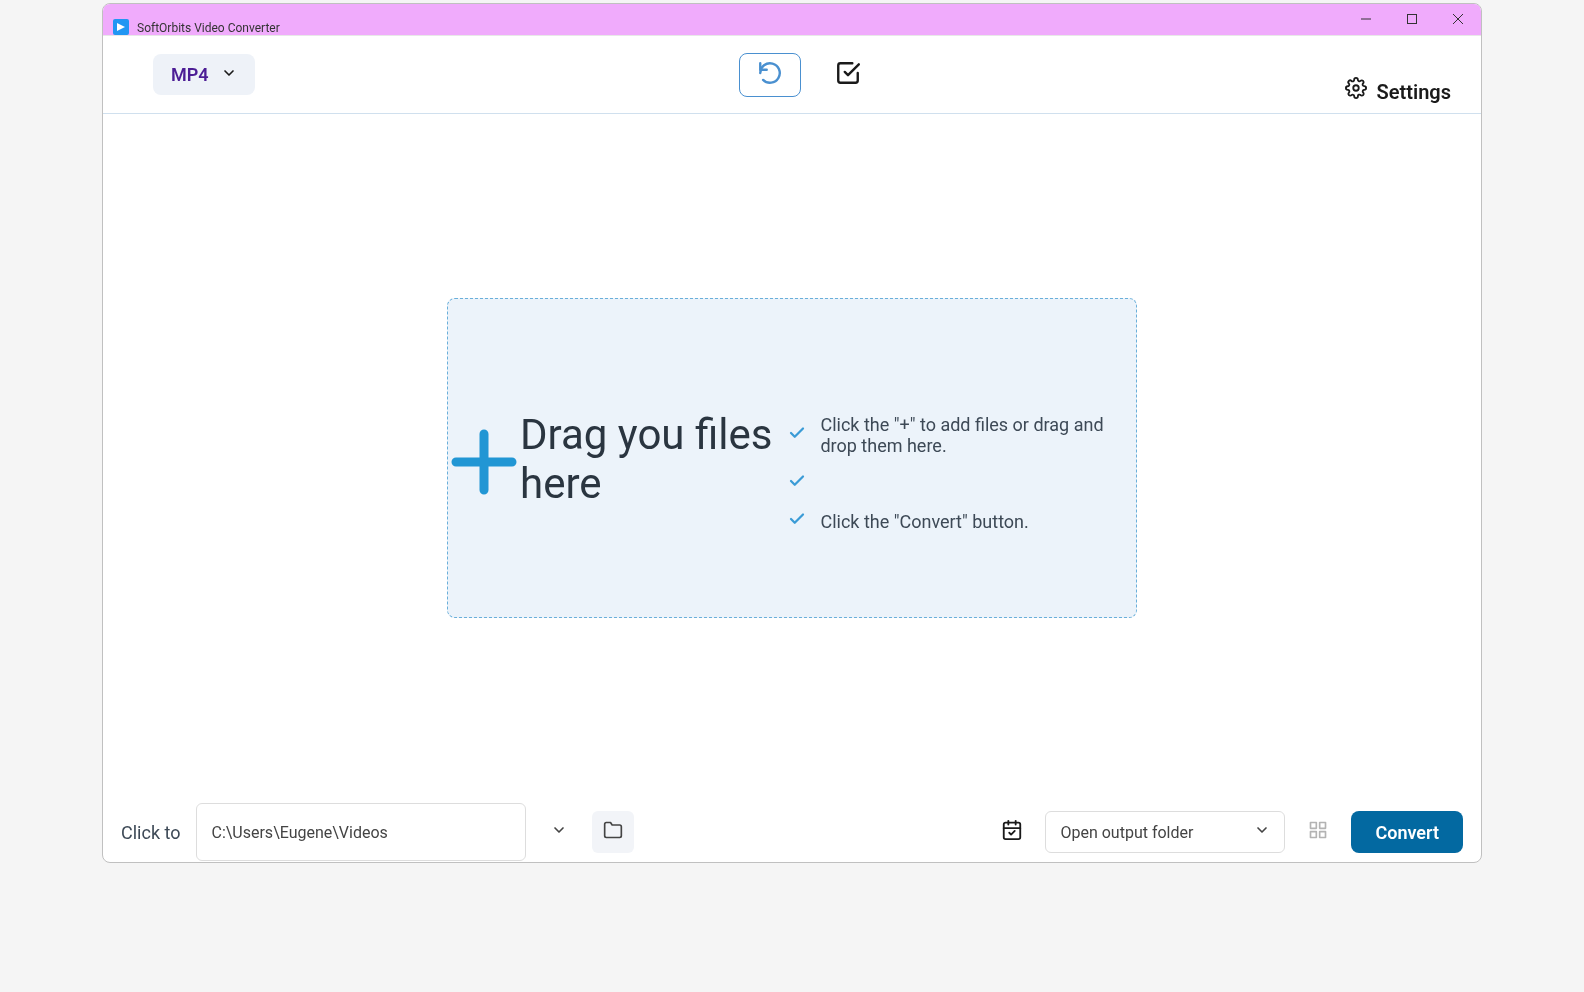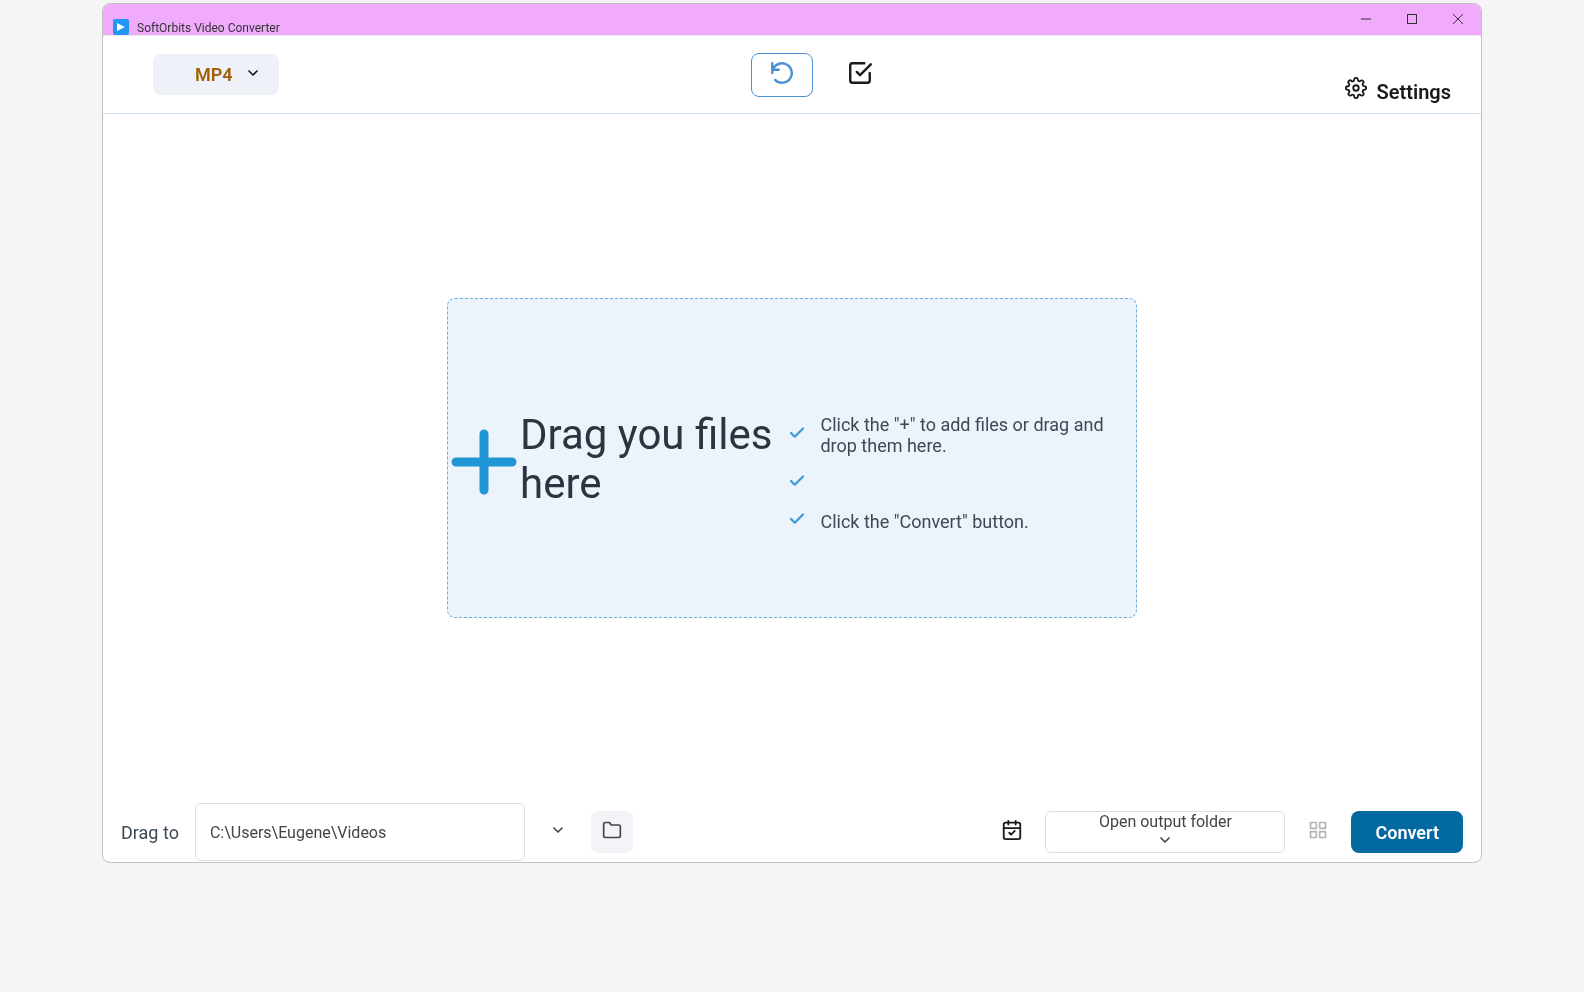--- a/index.html
+++ b/index.html
@@ -95,22 +95,21 @@
       background: #eef2f8;
       border-radius: 8px;
       padding: 10px 18px;
       margin-left: 20px;
       cursor: pointer;
     }
     
     .format-label {
       font-size: 18px;
       font-weight: 600;
-      color: #a16207;
-      margin-left: 24px;
+      color: #4c1d95;
     }
     
     .toolbar-center {
       flex: 1;
       display: flex;
       justify-content: center;
       align-items: center;
       gap: 24px;
     }
     
@@ -236,21 +235,20 @@
       height: 42px;
       border: 1px solid #ddd;
       border-radius: 6px;
       padding: 0 14px;
       display: flex;
       align-items: center;
       justify-content: space-between;
       font-size: 16px;
       color: #444;
       cursor: pointer;
-      flex-direction: column;
     }
     
     .grid-btn {
       opacity: 0.4;
     }
     
     .convert-btn {
       height: 42px;
       padding: 0 24px;
       background: #0369a1;
@@ -358,21 +356,21 @@
           <span><svg width="18" height="18" viewBox="0 0 24 24" fill="none" stroke="#3a9bd6" stroke-width="3" stroke-linecap="round" stroke-linejoin="round">
                 <polyline points="20 6 9 17 4 12"></polyline>
               </svg></span>
           <span>Click the "Convert" button.</span>
         </li>
       </ul>
     </div>
   </div>
 
   <div class="bottom-bar">
-    <span class="save-label">Drag to</span>
+    <span class="save-label">Click to</span>
     <input class="path-input" readonly="" value="C:\Users\Eugene\Videos" style="">
     <div class="icon-btn-sm">
       <span>
         <svg width="16" height="16" viewBox="0 0 24 24" fill="none" stroke="#444" stroke-width="2.5" stroke-linecap="round" stroke-linejoin="round">
             <polyline points="6 9 12 15 18 9"></polyline>
           </svg>
       </span>
     </div>
     <div class="icon-btn-sm folder-btn">
       <span>

